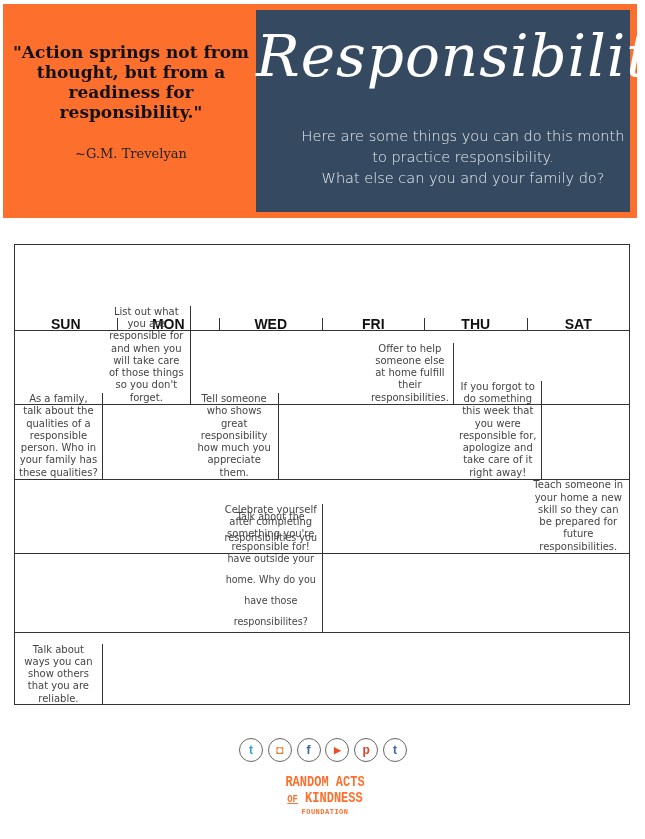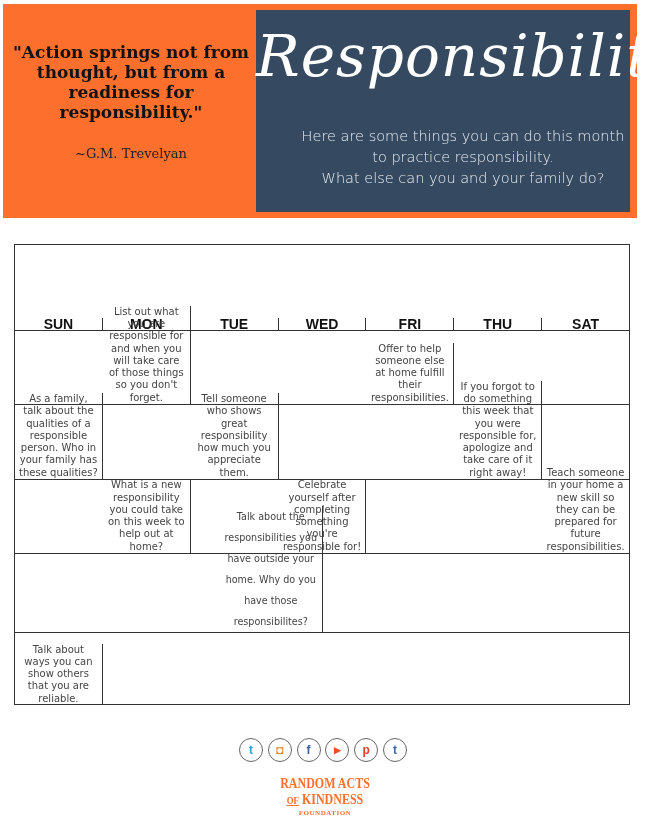--- a/index.html
+++ b/index.html
@@ -20,21 +20,21 @@
   .grid { position:absolute; left:0; top:57px; width:100%; }
   .row { display:flex; width:100%; border-bottom:1.5px solid #333; box-sizing:border-box;align-items:flex-end; }
   .row:last-child { border-bottom:none; }
   .cell { flex:1 1 0; border-right:1.5px solid #333; box-sizing:border-box; display:flex; align-items:center; justify-content:center; text-align:center; font-size:10px; line-height:12.3px; color:#444; padding:0 4px; }
   .cell:last-child { border-right:none; }
   .head .cell { font-family:"Liberation Sans", sans-serif; font-weight:bold; font-size:14px; color:#111; }
   .cell.big { font-size:9.6px; line-height:21px; }
 
   .social { position:absolute; left:239px; top:738px; width:168px; height:26px; display:flex; justify-content:space-between; }
   .soc { width:24px; height:24px; border:1.2px solid #666; border-radius:50%; box-sizing:border-box; display:flex; align-items:center; justify-content:center; font-family:"Liberation Sans", sans-serif; font-weight:bold; font-size:12px; }
-  .logo { position:absolute; left:250px; top:775px; width:150px; text-align:center; color:#fd6f2c; font-family:Liberation Serif, serif; font-weight:bold; }
+  .logo { position:absolute; left:250px; top:775px; width:150px; text-align:center; color:#fd6f2c; font-family:Liberation Mono, monospace; font-weight:bold; }
   .logo .l1, .logo .l2 { font-size:15px; line-height:16px; letter-spacing:0px; transform:scaleX(0.8); }
   .logo .l3 { font-size:7px; line-height:10px; letter-spacing:0.5px; }
   .logo .of { text-decoration:underline; font-size:11px; }
 </style>
 </head>
 <body>
 
 <div class="banner"></div>
 <div class="quote-box">
   <div class="quote">"Action springs not from thought, but from a readiness for responsibility."</div>
@@ -47,21 +47,20 @@
     <div>to practice responsibility.</div>
     <div>What else can you and your family do?</div>
   </div>
 </div>
 
 <div class="table">
   <div class="grid">
     <div class="row head" style="height:29px">
       <div class="cell">SUN</div>
       <div class="cell">MON</div>
-      <div class="cell">TUE</div>
       <div class="cell">WED</div>
       <div class="cell">FRI</div>
       <div class="cell">THU</div>
       <div class="cell">SAT</div>
     </div>
     <div class="row" style="height:74px">
       <div class="cell"></div>
       <div class="cell">List out what you are responsible for and when you will take care of those things so you don't forget.</div>
       <div class="cell"></div>
       <div class="cell"></div>
@@ -73,21 +72,20 @@
       <div class="cell">As a family, talk about the qualities of a responsible person. Who in your family has these qualities?</div>
       <div class="cell"></div>
       <div class="cell">Tell someone who shows great responsibility how much you appreciate them.</div>
       <div class="cell"></div>
       <div class="cell"></div>
       <div class="cell">If you forgot to do something this week that you were responsible for, apologize and take care of it right away!</div>
       <div class="cell"></div>
     </div>
     <div class="row" style="height:74px">
       <div class="cell"></div>
-      <div class="cell">What is a new responsibility you could take on this week to help out at home?</div>
       <div class="cell"></div>
       <div class="cell">Celebrate yourself after completing something you're responsible for!</div>
       <div class="cell"></div>
       <div class="cell"></div>
       <div class="cell">Teach someone in your home a new skill so they can be prepared for future responsibilities.</div>
     </div>
     <div class="row" style="height:79px">
       <div class="cell"></div>
       <div class="cell"></div>
       <div class="cell big">Talk about the responsibilities you have outside your home. Why do you have those responsibilites?</div>

